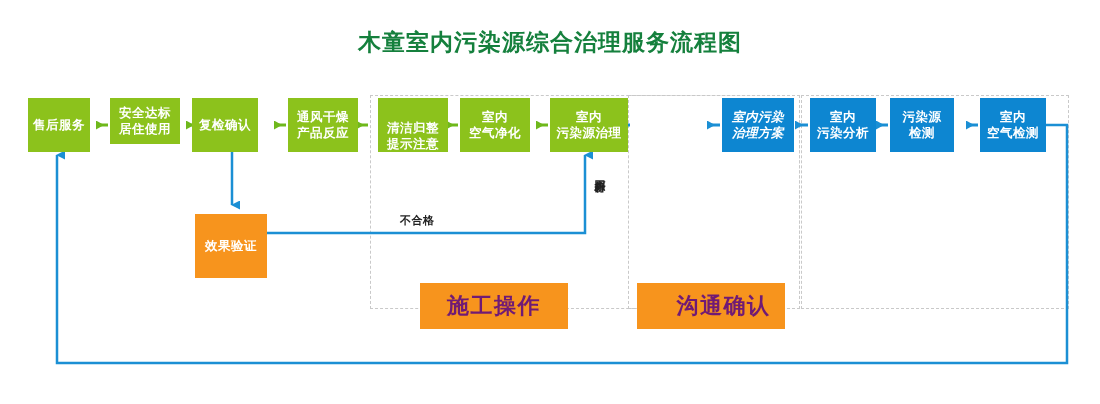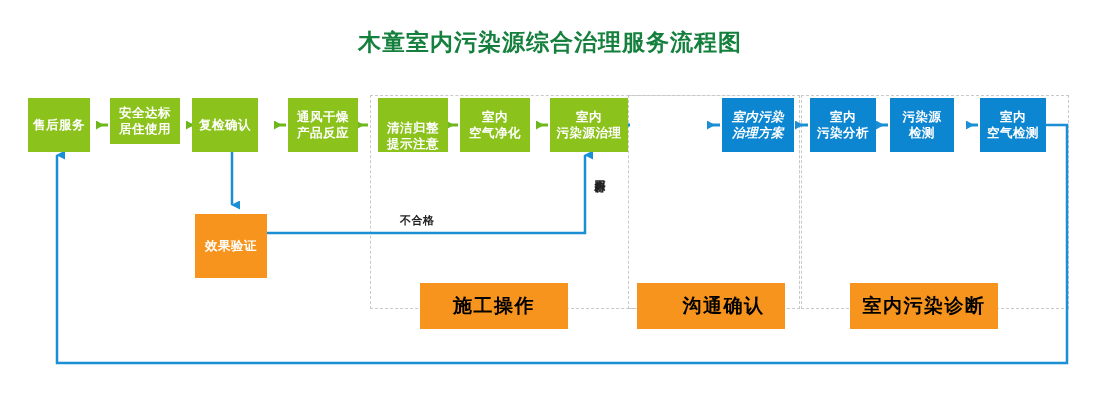--- a/index.html
+++ b/index.html
@@ -71,22 +71,22 @@
   .node.orange { background: #F7941D; }
 
   
   .banner {
     position: absolute;
     box-sizing: border-box;
     display: flex;
     align-items: center;
     justify-content: center;
     background: #F7941D;
-    color: #000000;
-    font-size: 19px;
+    color: #701a75;
+    font-size: 22px;
     font-weight: bold;
     letter-spacing: 1.5px;
   }
 
   
   .edge-label {
     position: absolute;
     font-size: 11px;
     font-weight: bold;
     color: #222222;
@@ -213,17 +213,14 @@
   <div class="edge-label vertical" style="left:592px; top:172px;">分析原因</div>
 
   <div class="banner" style="left:420px; top:283px; width:148px; height:46px;">
     <span>施工操作</span>
   </div>
 
   <div class="banner" style="left:637px; top:283px; width:148px; height:46px;padding-left:25px;">
     <span>沟通确认</span>
   </div>
 
-  <div class="banner" style="left:850px; top:283px; width:148px; height:46px;">
-    <span>室内污染诊断</span>
-  </div>
 
 </div>
 
 </body></html>

